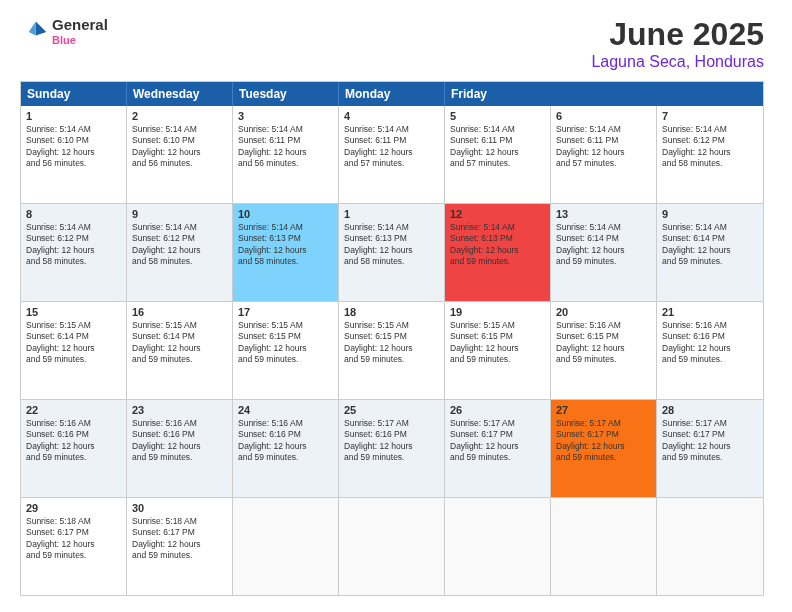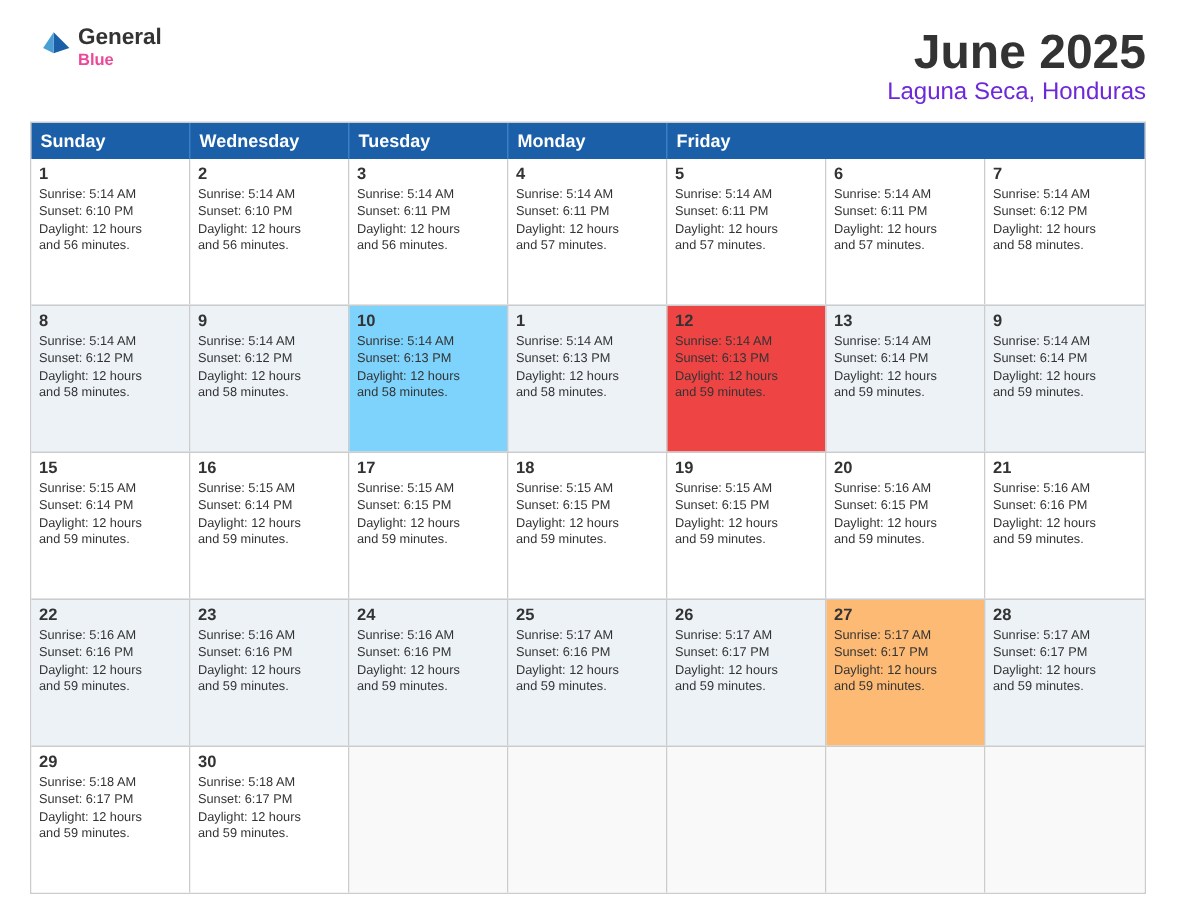--- a/index.html
+++ b/index.html
@@ -238,21 +238,21 @@
           <div class="cell-text">Sunrise: 5:16 AM<br>Sunset: 6:16 PM<br>Daylight: 12 hours<br>and 59 minutes.</div>
         </div>
         <div class="cal-cell" style="background:#edf2f7">
           <span class="day-num">25</span>
           <div class="cell-text">Sunrise: 5:17 AM<br>Sunset: 6:16 PM<br>Daylight: 12 hours<br>and 59 minutes.</div>
         </div>
         <div class="cal-cell" style="background:#edf2f7">
           <span class="day-num">26</span>
           <div class="cell-text">Sunrise: 5:17 AM<br>Sunset: 6:17 PM<br>Daylight: 12 hours<br>and 59 minutes.</div>
         </div>
-        <div class="cal-cell" style="background:#fdba74">
+        <div class="cal-cell" style="background:#f97316">
           <span class="day-num">27</span>
           <div class="cell-text">Sunrise: 5:17 AM<br>Sunset: 6:17 PM<br>Daylight: 12 hours<br>and 59 minutes.</div>
         </div>
         <div class="cal-cell" style="background:#edf2f7">
           <span class="day-num">28</span>
           <div class="cell-text">Sunrise: 5:17 AM<br>Sunset: 6:17 PM<br>Daylight: 12 hours<br>and 59 minutes.</div>
         </div>
       </div>
 
       <div class="cal-row">

